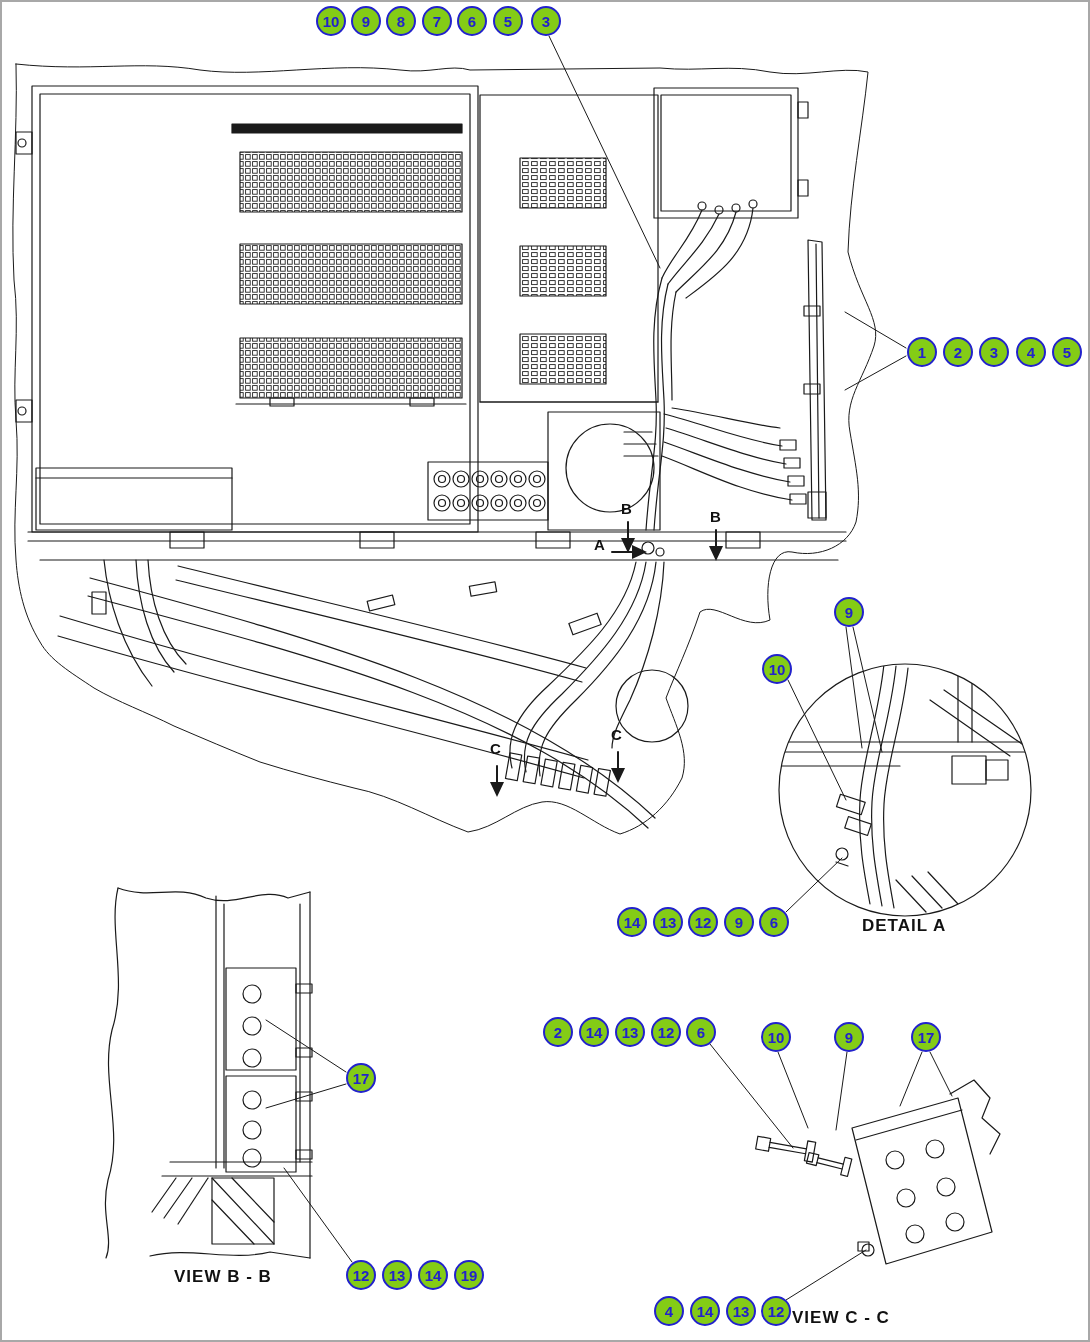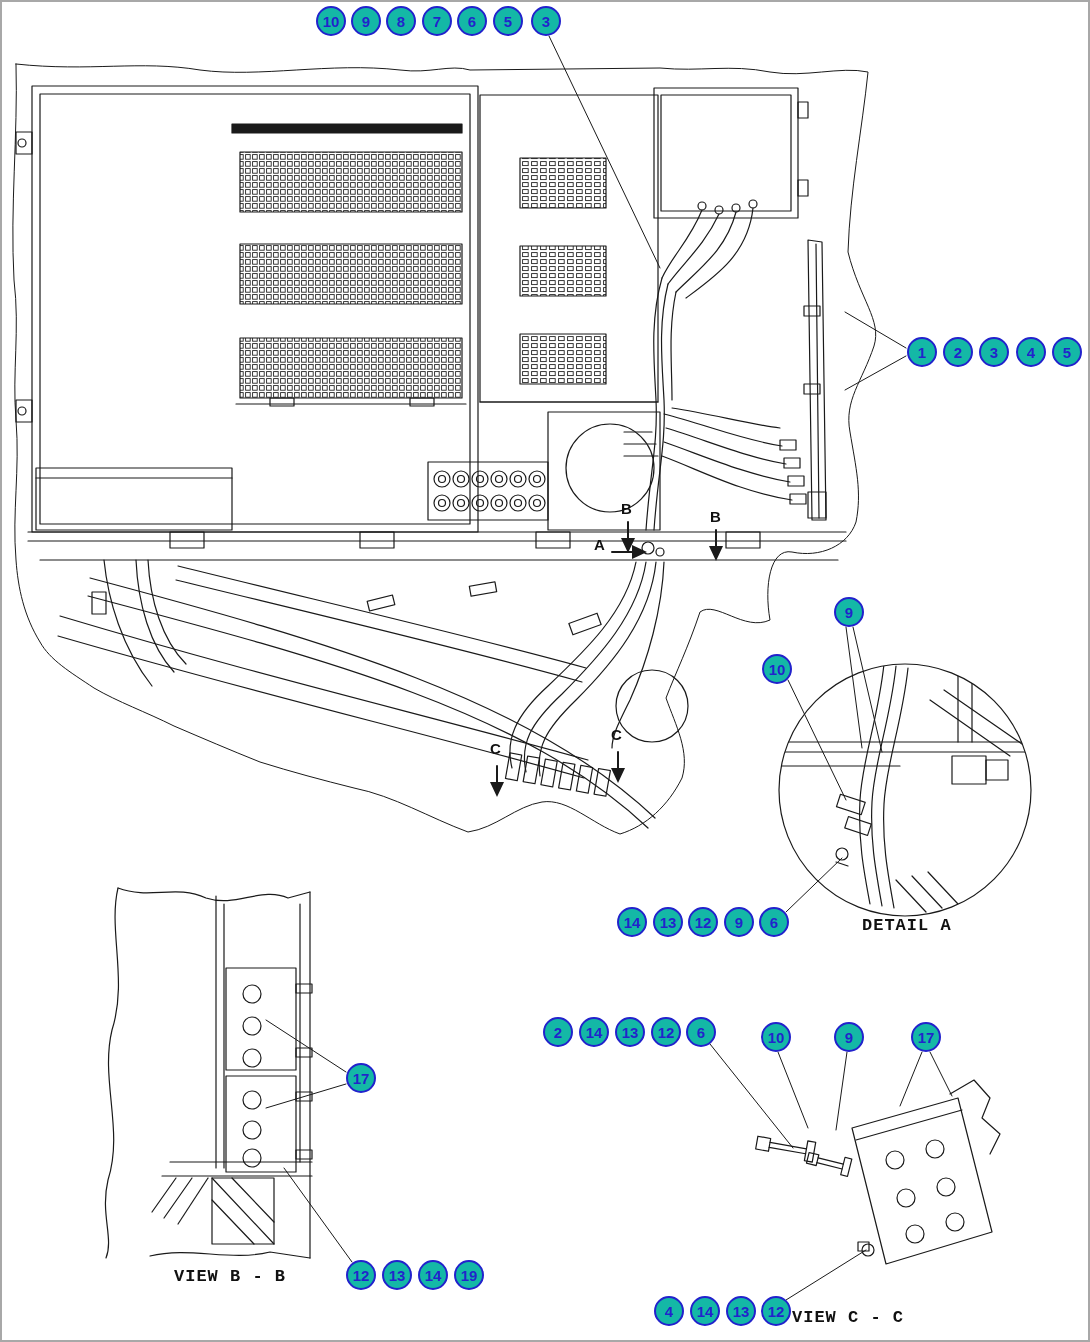--- a/index.html
+++ b/index.html
@@ -14,24 +14,24 @@
     width:1090px;height:1342px;position:relative;overflow:hidden;
     background:var(--background,#fff);
     font-family:"Liberation Sans",sans-serif;
   }
   #stage{position:absolute;inset:0;}
   .frame{position:absolute;inset:0;border:2px solid var(--page-border,#a8a8a8);pointer-events:none;}
   svg{position:absolute;left:0;top:0;color:var(--line,#1a1a1a);}
   .callout{
     position:absolute;width:30px;height:30px;border:2px solid var(--callout-blue,#2222cc);
     border-radius:50%;color:var(--callout-blue,#2222cc);font-weight:bold;font-size:15px;
-    display:flex;align-items:center;justify-content:center;background:#14b8a6;line-height:1;
+    display:flex;align-items:center;justify-content:center;background:#84cc16;line-height:1;
     cursor:pointer;z-index:3;
   }
-  .sec-label{position:absolute;font-weight:bold;font-size:17px;color:#111;letter-spacing:1px;white-space:nowrap;z-index:2;font-family:Liberation Mono, monospace;}
+  .sec-label{position:absolute;font-weight:bold;font-size:17px;color:#111;letter-spacing:1px;white-space:nowrap;z-index:2;}
   .marker{position:absolute;font-weight:bold;font-size:15px;color:#111;z-index:2;}
 </style>
 </head>
 <body>
 
 <div id="stage">
 
   <svg id="artwork" width="1090" height="1342" viewBox="0 0 1090 1342">
     <defs>
       <pattern id="grille" width="7" height="7" patternUnits="userSpaceOnUse">

